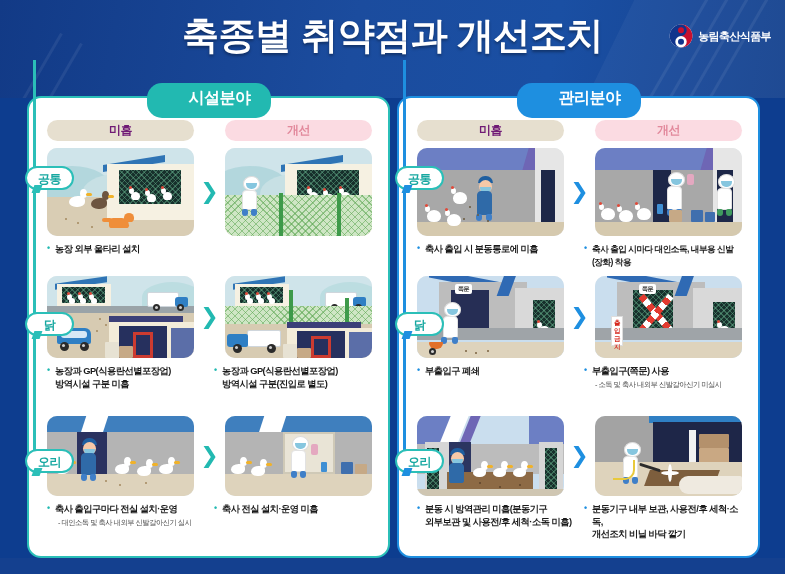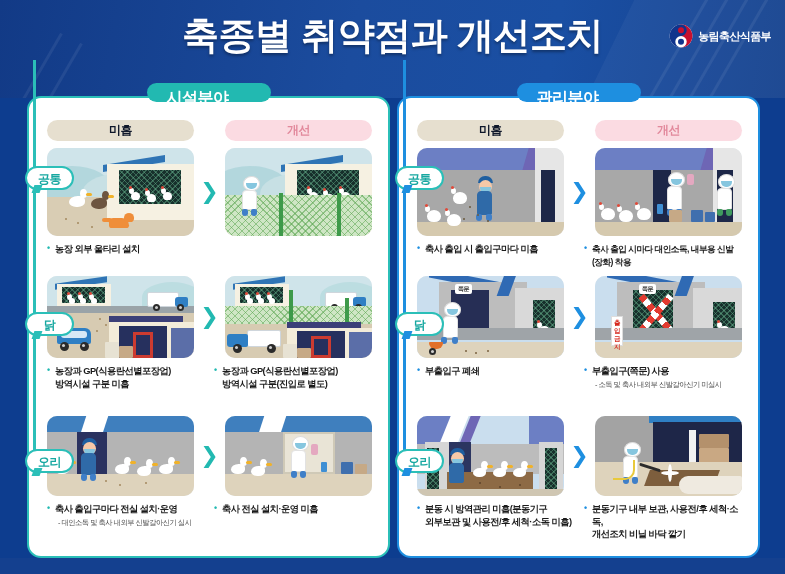--- a/index.html
+++ b/index.html
@@ -80,23 +80,23 @@
   }
   #panel-facility { left: 27px; border: 2px solid #2bbfb8; }
   #panel-management { left: 397px; border: 2px solid #1e8fe0; }
 
   .panel-title {
     position: absolute;
     top: -15px;
     left: 50%;
     transform: translateX(-50%);
     min-width: 124px;
-    height: 19px;
+    height: 35px;
     line-height: 29px;
-    text-align: left;
+    text-align: right;
     border-radius: 15px;
     color: #ffffff;
     font-size: 16px;
     font-weight: bold;
     letter-spacing: -0.5px;
     padding: 0 20px;
     white-space: nowrap;
   }
   #panel-facility .panel-title { background: #22b9b1; }
   #panel-management .panel-title { background: #1e8fe0; }
@@ -111,21 +111,21 @@
   }
   .col-pill {
     width: 147px; height: 21px;
     line-height: 21px;
     text-align: center;
     border-radius: 11px;
     font-size: 12px;
     font-weight: bold;
     letter-spacing: -0.5px;
   }
-  .col-pill.bad  { background: #e6dfcf; color: #0f172a; }
+  .col-pill.bad  { background: #e6dfcf; color: #701a75; }
   .col-pill.good { background: #fbdbe2; color: #e2899c; }
 
   
   .row {
     position: absolute;
     left: 18px;
     width: 325px;
   }
   .row-r1 { top: 50px;  height: 120px; }
   .row-r2 { top: 178px; height: 130px; }
@@ -603,21 +603,21 @@
             <div class="p-boot" style="left:0; top:35px; background:#3f9a5e;"></div>
             <div class="p-boot" style="left:9px; top:35px; background:#3f9a5e;"></div>
           </div>
           <div class="bottle" style="left:62px; top:56px;"></div>
           <div class="box" style="left:74px; top:62px; width:13px; height:12px;"></div>
           <div class="box blue" style="left:96px; top:62px; width:12px; height:12px;"></div>
           <div class="box blue" style="left:110px; top:64px; width:10px; height:10px;"></div>
         </div>
       </div>
       <div class="captions">
-        <div class="cap">축사 출입 시 출입구마다 미흡</div>
+        <div class="cap">축사 출입 시 분동통로에 미흡</div>
         <div class="cap" style="font-size:8.7px;">축사 출입 시마다 대인소독, 내부용 신발(장화) 착용</div>
       </div>
     </div>
 
     <div class="row row-r2">
       <div class="cards">
         <div class="illus">
           <div class="sky blue" style="height:100%; background:#cadeee;"></div>
           <div class="barn-roof" style="left:12px; top:0; width:78px; height:9px; transform:skewY(11deg); background:#2f6ab4;"></div>
           <div style="position:absolute; left:22px; top:6px; width:88px; height:58px; background:#bdbdbd;"></div>

